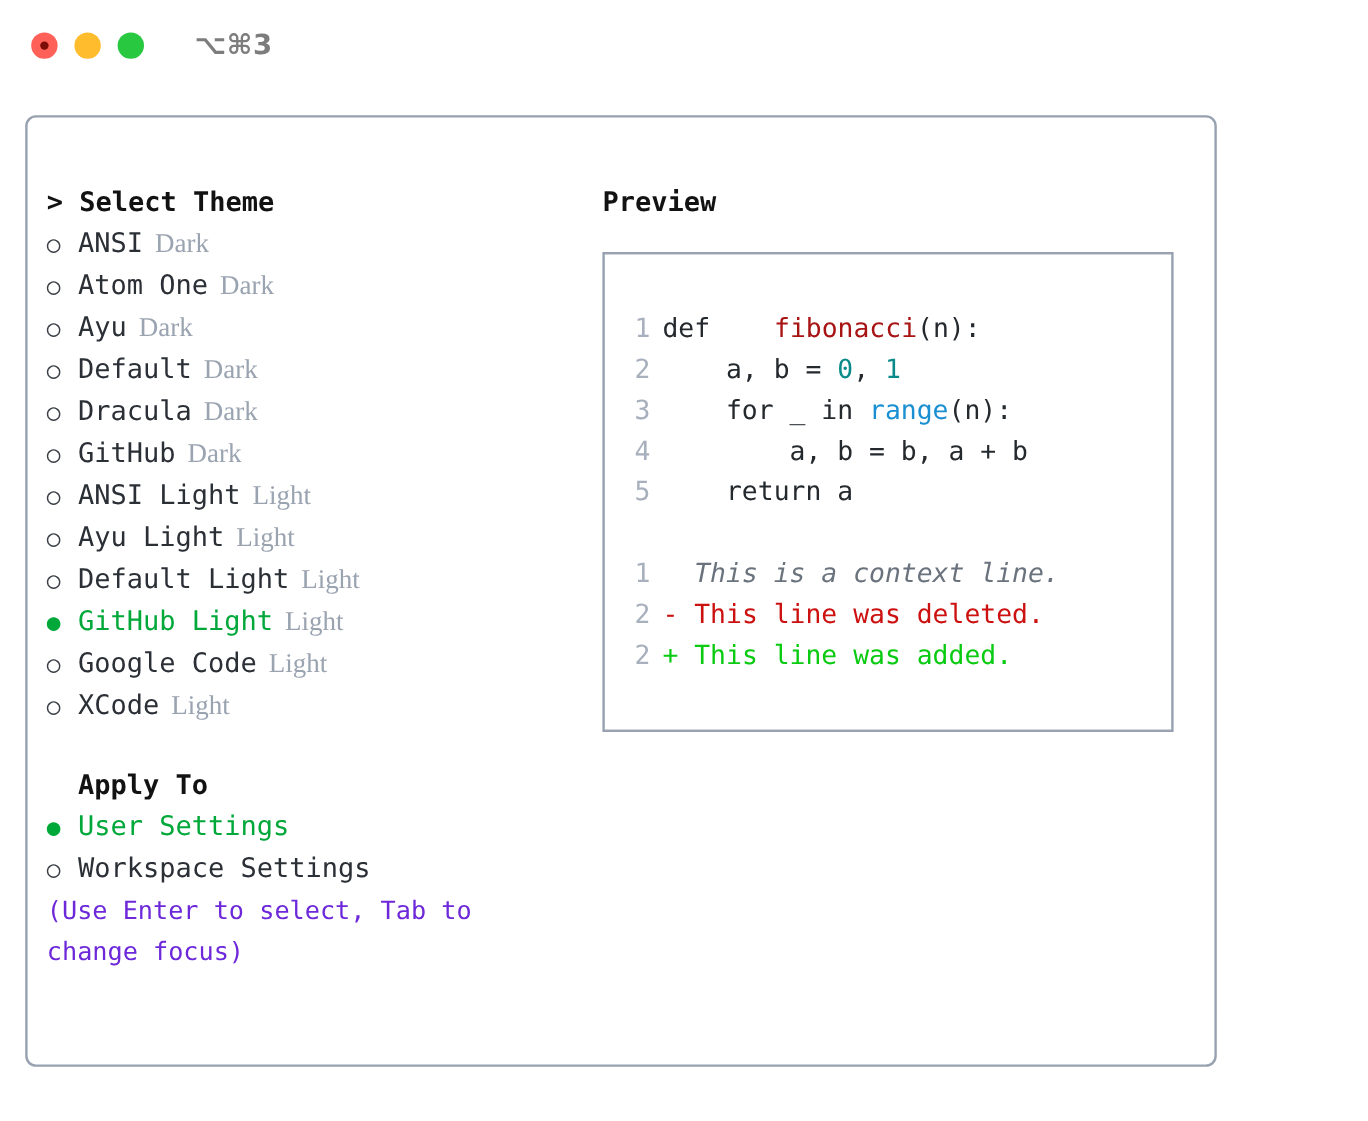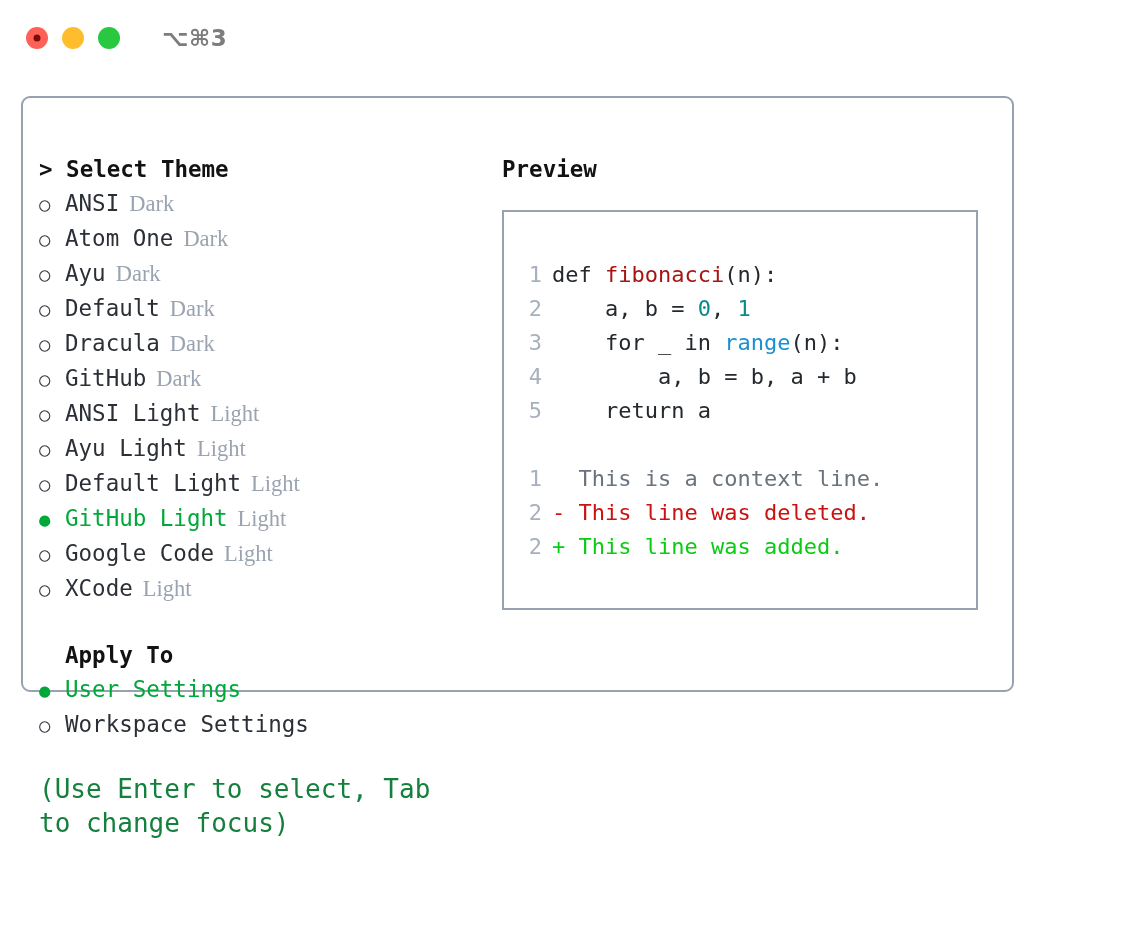--- a/index.html
+++ b/index.html
@@ -69,21 +69,21 @@
     line-height: 1;
     font-family: "DejaVu Sans", "Liberation Sans", sans-serif;
   }
 
   
   #app-frame {
     position: absolute;
     left: 21px;
     top: 96px;
     width: 993px;
-    height: 596px;
+    height: 793px;
     border: 2px solid #97a1b0;
     border-radius: 9px;
     box-sizing: border-box;
     background: #ffffff;
   }
 
   #app-body {
     position: absolute;
     left: 0; top: 0;
     width: 100%;
@@ -145,24 +145,23 @@
   #apply-to-heading {
     font-size: 22.5px;
     font-weight: 700;
     color: #121212;
     line-height: 34px;
     padding-left: 26px;
     white-space: pre;
   }
 
   #hint-text {
-    margin-top: 30px;
-    font-size: 26px;
-    line-height: 34px;
-    color: #15803d;
+    font-size: 21px;
+    line-height: 34px;
+    color: #6d28d9;
     width: 410px;
   }
 
   
   #preview-column {
     position: absolute;
     left: 479px;
     top: 54px;
     width: 490px;
   }
@@ -193,26 +192,26 @@
   .line-no {
     display: inline-block;
     width: 26px;
     flex: 0 0 26px;
     text-align: right;
     color: #a8b0bd;
     margin-right: 10px;
   }
   .code-text { color: #24292e; text-align: right; }
 
-  .tok-func   { color: #a81414; }
+  .tok-func   { color: #a81414; margin-left: 40px; }
   .tok-num    { color: #0b8a8a; }
   .tok-builtin{ color: #1a8fd1; margin-top: 40px; }
 
   .diff-gap { height: 34px; }
-  .diff-context .code-text { color: #6a737d; }
+  .diff-context .code-text { color: #6a737d; font-style: italic; }
   .diff-del .code-text     { color: #cc1111; }
   .diff-add .code-text     { color: #0acb12; }
 </style>
 </head>
 <body>
 
 <div id="window-root">
 
   <div id="titlebar">
     <div class="traffic-lights">

